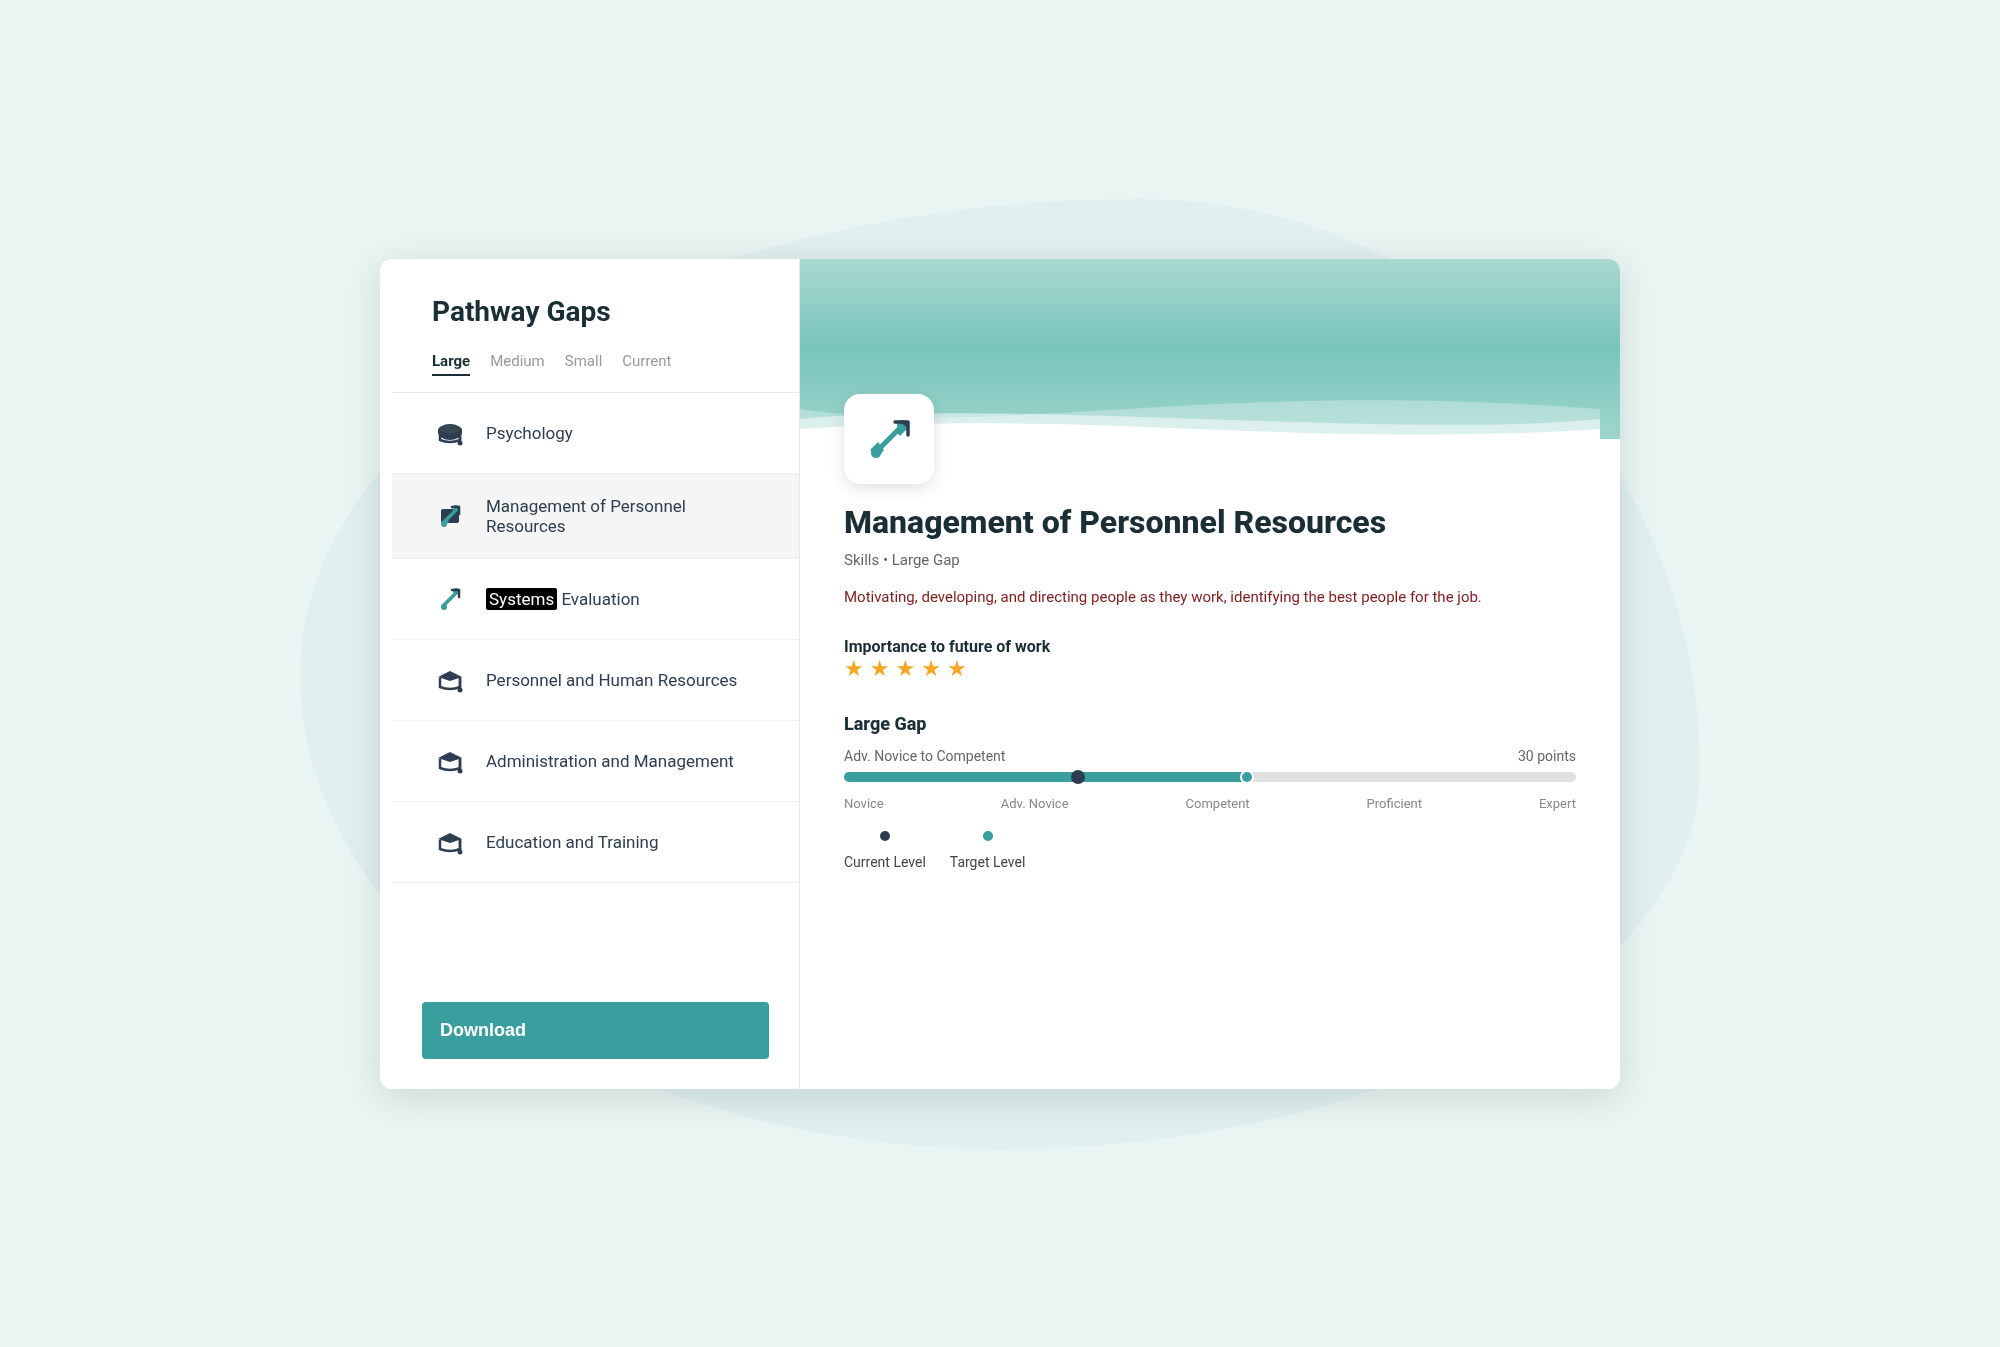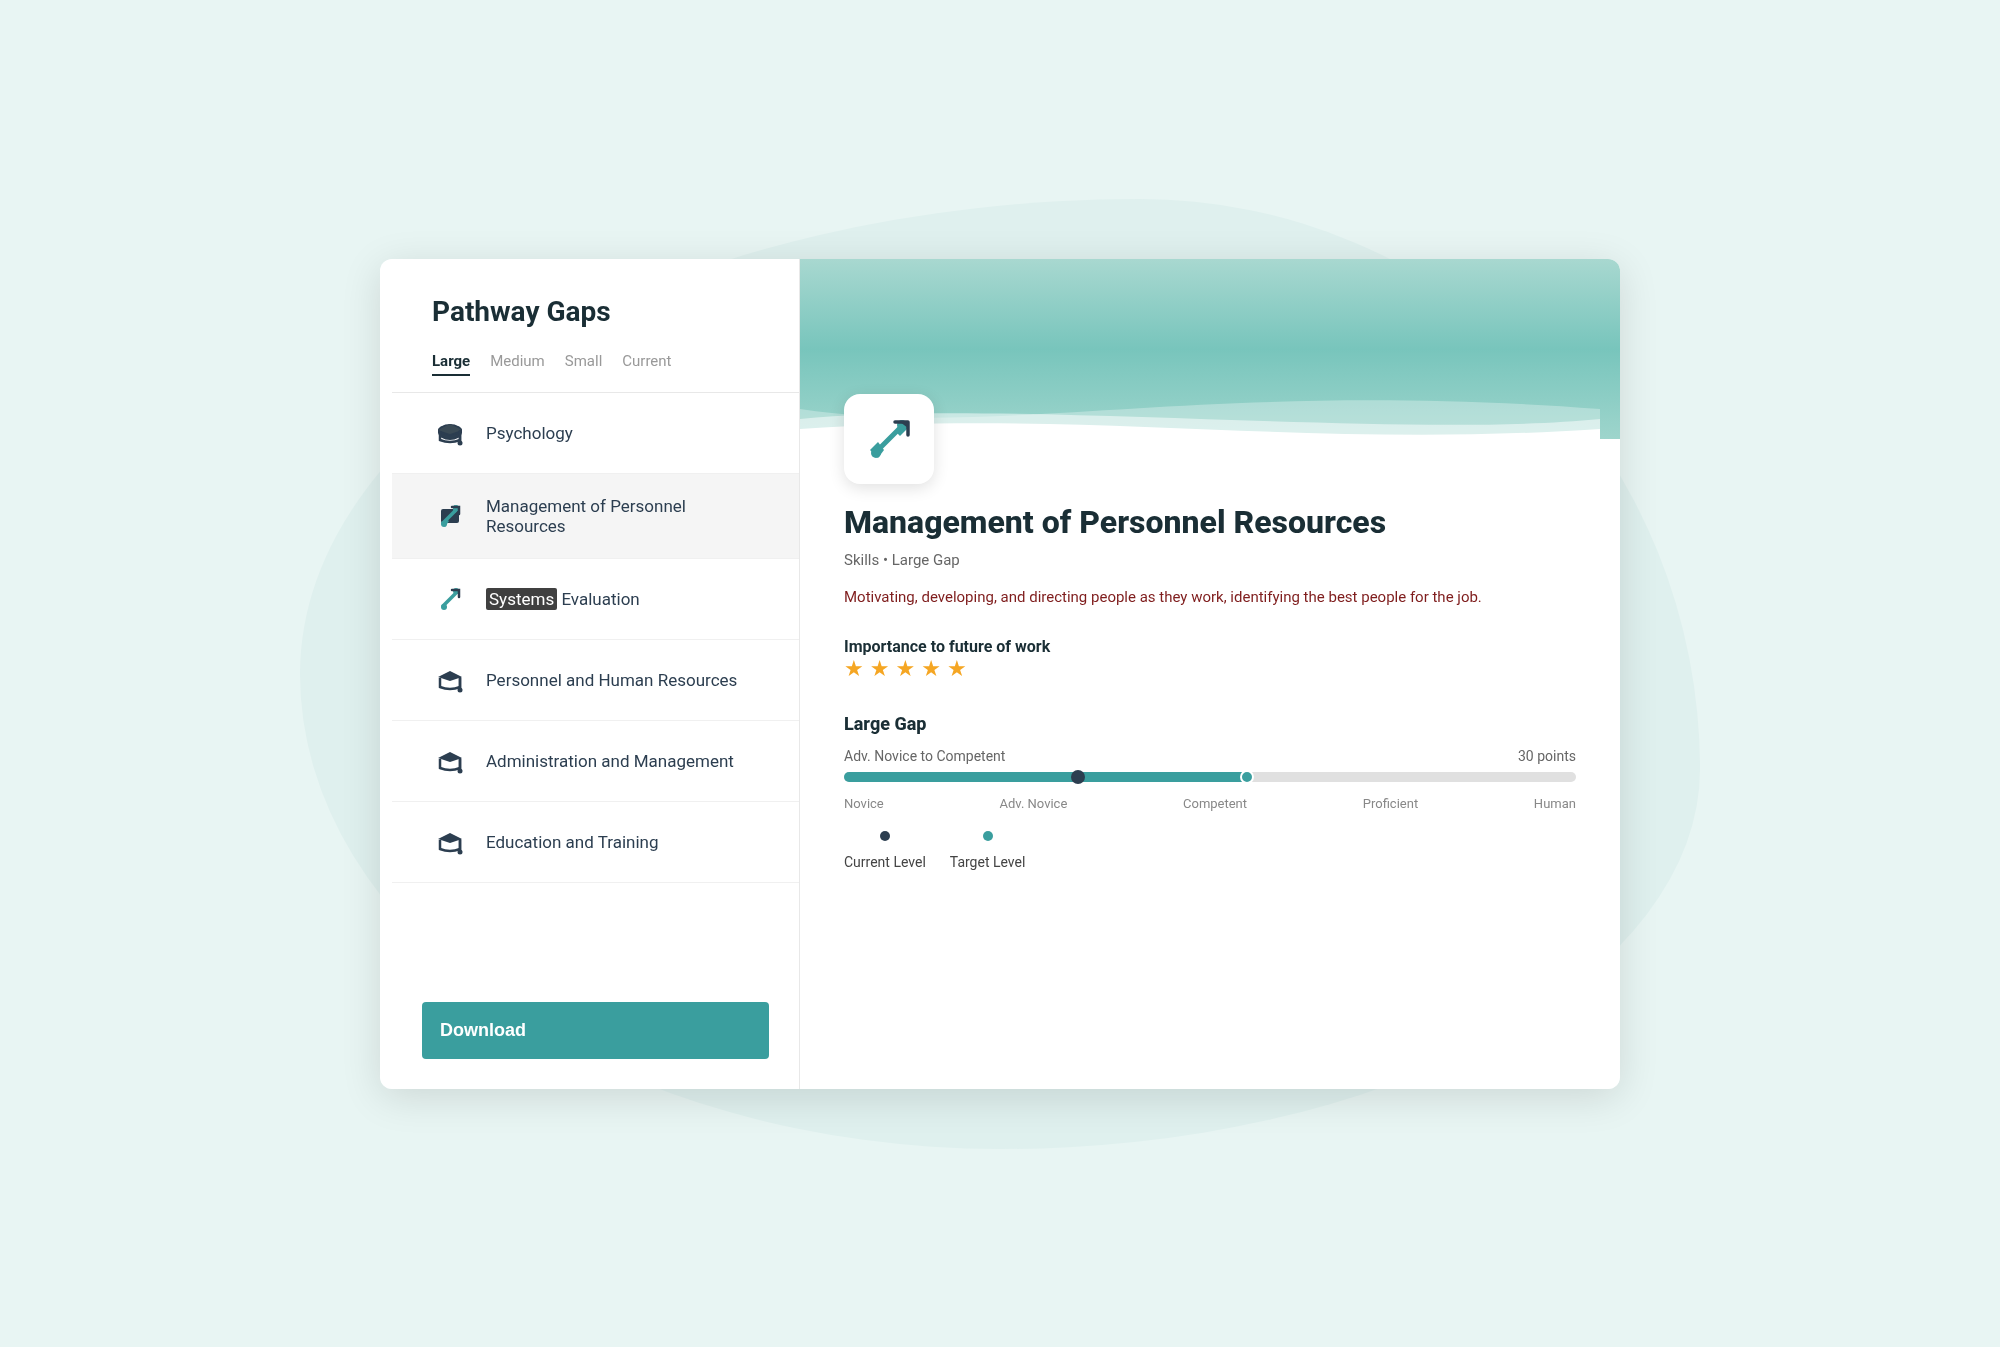--- a/index.html
+++ b/index.html
@@ -85,21 +85,21 @@
       display: flex;
       align-items: center;
       justify-content: center;
       flex-shrink: 0;
     }
     .skill-label {
       font-size: 17px;
       color: #2c3e50;
     }
     .highlight {
-      background: #404040;
+      background: #000000;
       color: #fff;
       padding: 1px 3px;
       border-radius: 2px;
     }
     .download-btn {
       margin: 20px 30px 30px 30px;
       background: #3a9e9e;
       color: #fff;
       border: none;
       border-radius: 4px;
@@ -410,21 +410,21 @@
           <div class="progress-fill" style="width: 55%"></div>
           <div class="progress-dot-dark" style="left: 32%"></div>
           <div class="progress-dot-teal" style="left: 55%"></div>
         </div>
 
         <div class="scale-labels">
           <span>Novice</span>
           <span>Adv. Novice</span>
           <span>Competent</span>
           <span>Proficient</span>
-          <span>Human</span>
+          <span>Expert</span>
         </div>
 
         <div class="legend">
           <div class="legend-item">
             <div class="legend-dot-dark"></div>
             <span>Current Level</span>
           </div>
           <div class="legend-item">
             <div class="legend-dot-teal"></div>
             <span>Target Level</span>

